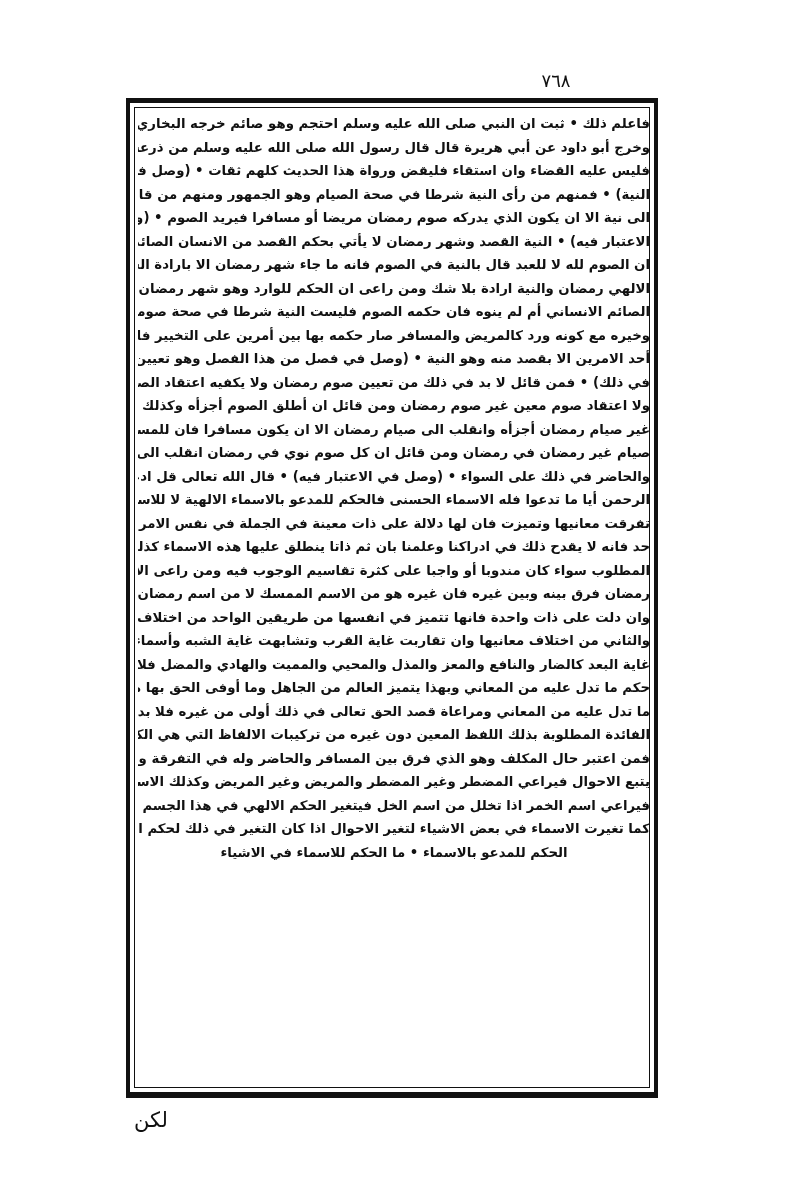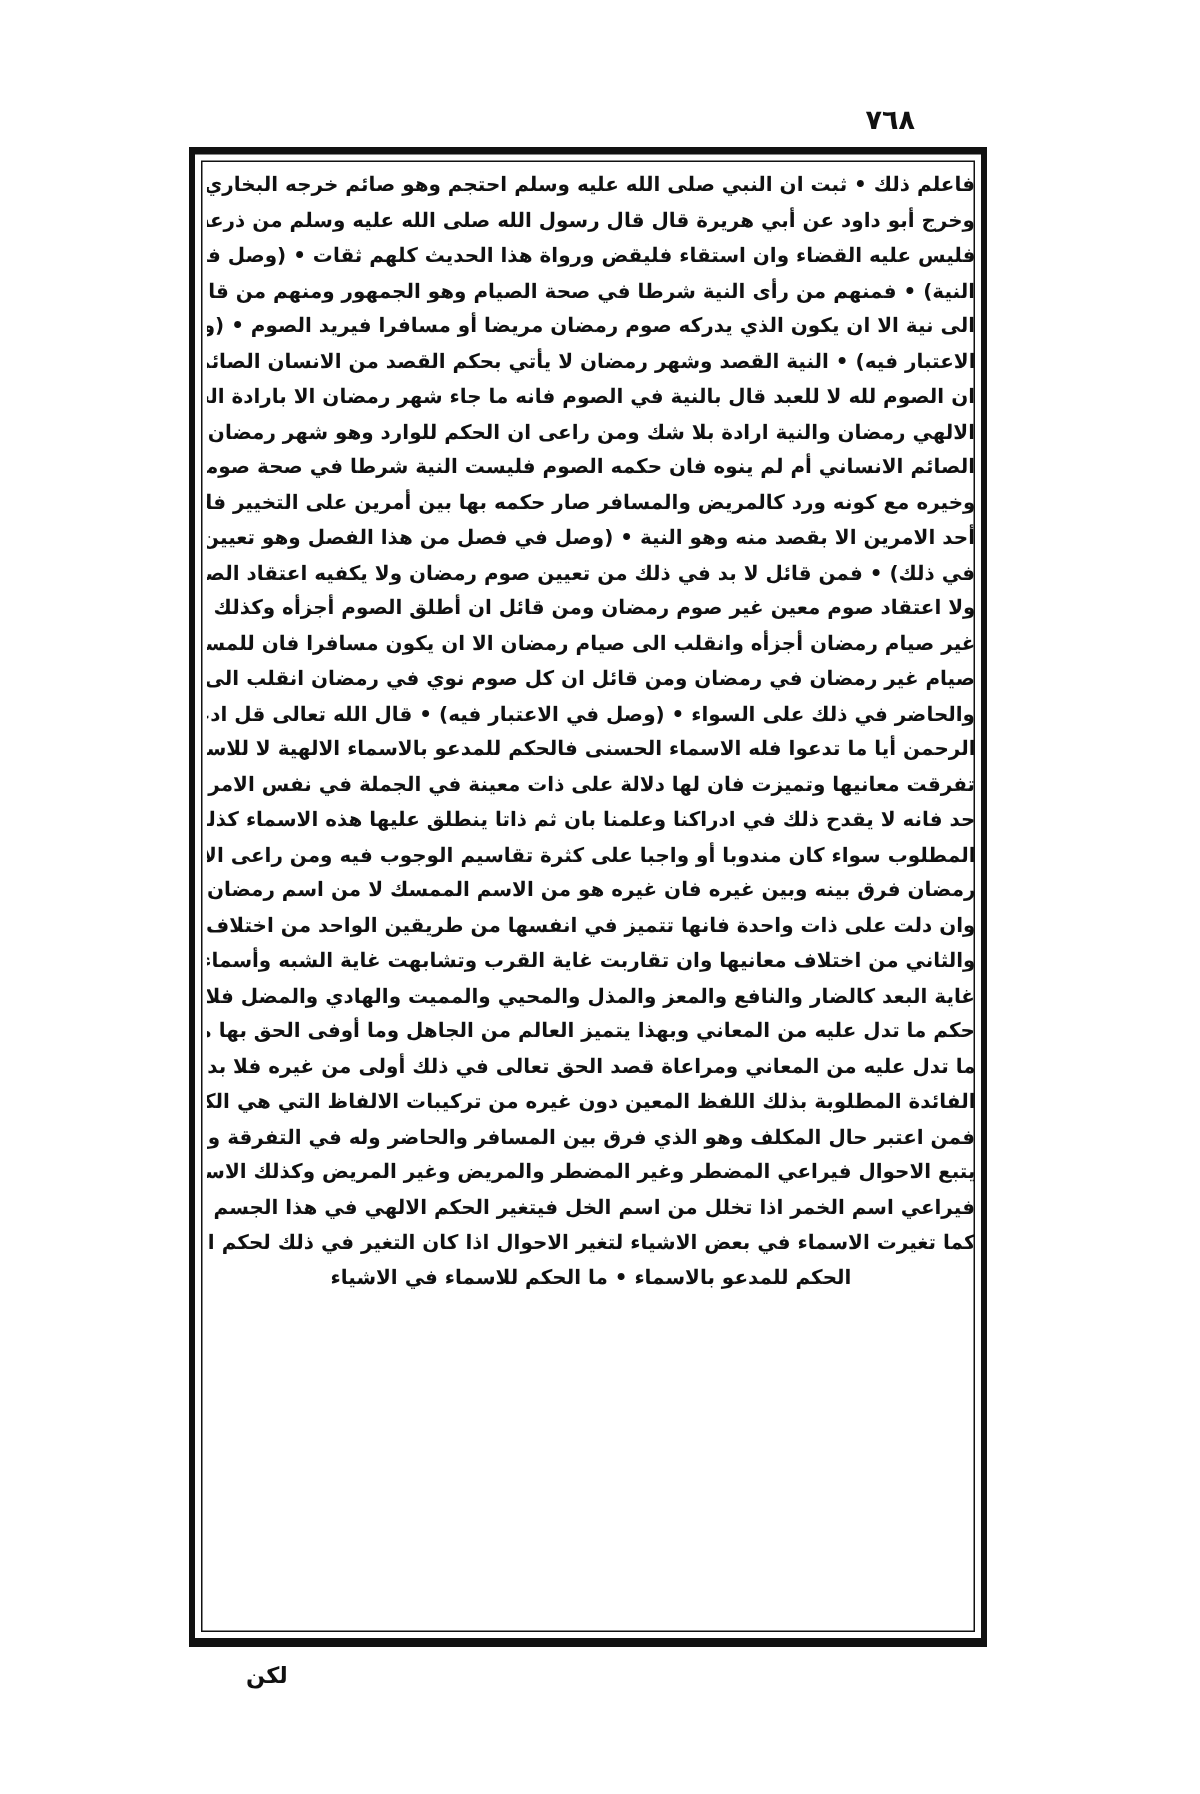--- a/index.html
+++ b/index.html
@@ -1,24 +1,24 @@
 <!DOCTYPE html>
 <html><head>
 <meta charset="utf-8">
 <style>
   html, body { margin: 0; padding: 0; background: #ffffff; }
   body { width: 800px; height: 1196px; position: relative; overflow: hidden; font-family: "DejaVu Sans", sans-serif; }
-  .page-number { position: absolute; left: 550px; top: 70px; width: 60px; text-align: right; font-size: 18px; font-weight: bold; color: #111; }
+  .page-number { position: absolute; left: 526px; top: 70px; width: 60px; text-align: center; font-size: 18px; font-weight: normal; color: #111; }
   .frame { position: absolute; left: 126px; top: 98px; width: 532px; height: 1000px; border: 4px solid #111; border-top-width: 5px; border-bottom-width: 6px; box-sizing: border-box; }
   .frame-inner { position: absolute; left: 4px; right: 4px; top: 4px; bottom: 4px; border: 1.5px solid #111; }
   .text-block { position: absolute; left: 138px; top: 112px; width: 512px; direction: rtl; }
   .line { height: 23.5px; line-height: 23.5px; font-size: 13.3px; font-weight: bold; color: #111; white-space: nowrap; overflow: hidden; text-align: justify; text-align-last: justify; font-family: "DejaVu Sans", sans-serif; }
   .line.last { text-align-last: right; }
   .line.centered { text-align: center; text-align-last: center; }
-  .catchword { position: absolute; left: 164px; top: 1108px; font-size: 15px; font-weight: bold; color: #111; direction: rtl; }
+  .catchword { position: absolute; left: 134px; top: 1108px; font-size: 21px; font-weight: normal; color: #111; direction: rtl; }
 </style>
 </head>
 <body>
 
 <div class="page-number">٧٦٨</div>
 
 <div class="frame">
   <div class="frame-inner"></div>
 </div>
 

